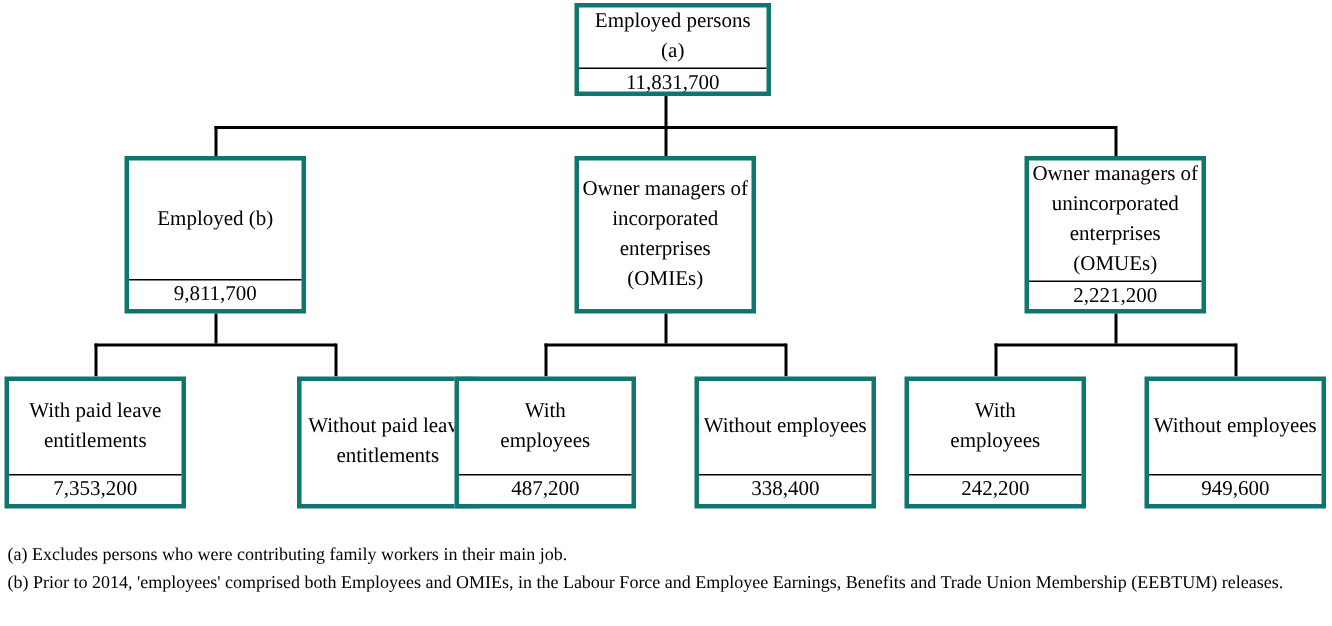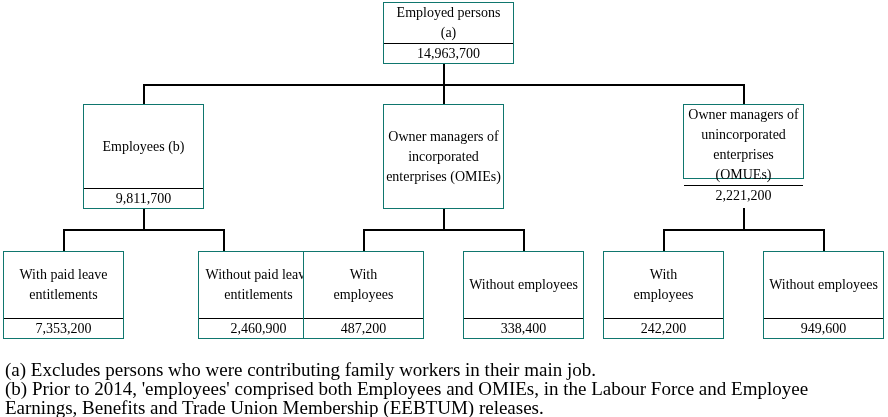--- a/index.html
+++ b/index.html
@@ -1,27 +1,27 @@
 <!DOCTYPE html>
 <html><head>
   <meta charset="utf-8">
   <style>
     html, body { margin: 0; padding: 0; background: #ffffff; }
     body { width: 888px; height: 417px; position: relative; overflow: hidden;
            font-family: "Liberation Serif", "DejaVu Serif", serif; color: #000; }
-    .box { position: absolute; border: 1px solid #0f766e; background: #fff; box-sizing: border-box;
+    .box { position: absolute; border: 3px solid #0f766e; background: #fff; box-sizing: border-box;
            display: flex; flex-direction: column; }
     .box .label { flex: 1; display: flex; align-items: center; justify-content: center;
                   text-align: center; font-size: 14px; line-height: 20px; padding: 0 2px; }
     .box .value { height: 20px; border-top: 1px solid #000; text-align: center;
                   font-size: 14px; line-height: 19px; box-sizing: border-box; }
     .line { position: absolute; background: #000; }
     .h { height: 1.5px; }
     .v { width: 1.5px; }
-    .notes { position: absolute; left: 5px; top: 360px; width: 880px; font-size: 19px; line-height: 19px; }
+    .notes { position: absolute; left: 5px; top: 360px; width: 880px; font-size: 12px; line-height: 19px; }
     .notes p { margin: 0; }
   </style>
 </head>
 <body>
 
 <div class="line v" style="left:443px; top:63px; height:21px;"></div>
 <div class="line h" style="left:143px; top:84px; width:601px;"></div>
 <div class="line v" style="left:143px; top:84px; height:20px;"></div>
 <div class="line v" style="left:443px; top:84px; height:20px;"></div>
 <div class="line v" style="left:743px; top:84px; height:20px;"></div>
@@ -36,42 +36,41 @@
 <div class="line v" style="left:363px; top:229px; height:22px;"></div>
 <div class="line v" style="left:523px; top:229px; height:22px;"></div>
 
 <div class="line v" style="left:743px; top:208px; height:21px;"></div>
 <div class="line h" style="left:663px; top:229px; width:161px;"></div>
 <div class="line v" style="left:663px; top:229px; height:22px;"></div>
 <div class="line v" style="left:823px; top:229px; height:22px;"></div>
 
 <div class="box" style="left:383px; top:2px; width:131px; height:62px;">
   <div class="label" style="padding:0 8px;">Employed persons (a)</div>
-  <div class="value">14,963,700</div>
+  <div class="value">11,831,700</div>
 </div>
 
 <div class="box" style="left:83px; top:104px; width:121px; height:105px;">
-  <div class="label">Employees (b)</div>
+  <div class="label">Employed (b)</div>
   <div class="value">9,811,700</div>
 </div>
 <div class="box" style="left:383px; top:104px; width:121px; height:105px;">
   <div class="label">Owner managers of incorporated enterprises (OMIEs)</div>
 </div>
-<div class="box" style="left:683px; top:104px; width:121px; height:75px;">
+<div class="box" style="left:683px; top:104px; width:121px; height:105px;">
   <div class="label">Owner managers of unincorporated enterprises (OMUEs)</div>
   <div class="value">2,221,200</div>
 </div>
 
 <div class="box" style="left:3px; top:251px; width:121px; height:88px;">
   <div class="label" style="padding:0 10px;">With paid leave entitlements</div>
   <div class="value">7,353,200</div>
 </div>
 <div class="box" style="left:163px; top:251px; width:121px; height:88px;margin-left:35px;">
   <div class="label">Without paid leave entitlements</div>
-  <div class="value">2,460,900</div>
 </div>
 <div class="box" style="left:303px; top:251px; width:121px; height:88px;">
   <div class="label" style="padding:0 20px;">With employees</div>
   <div class="value">487,200</div>
 </div>
 <div class="box" style="left:463px; top:251px; width:121px; height:88px;">
   <div class="label">Without employees</div>
   <div class="value">338,400</div>
 </div>
 <div class="box" style="left:603px; top:251px; width:121px; height:88px;">

